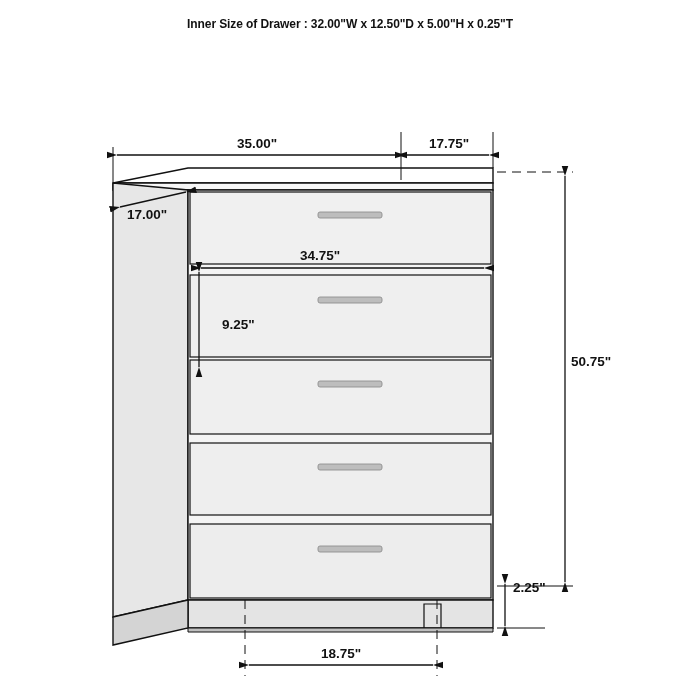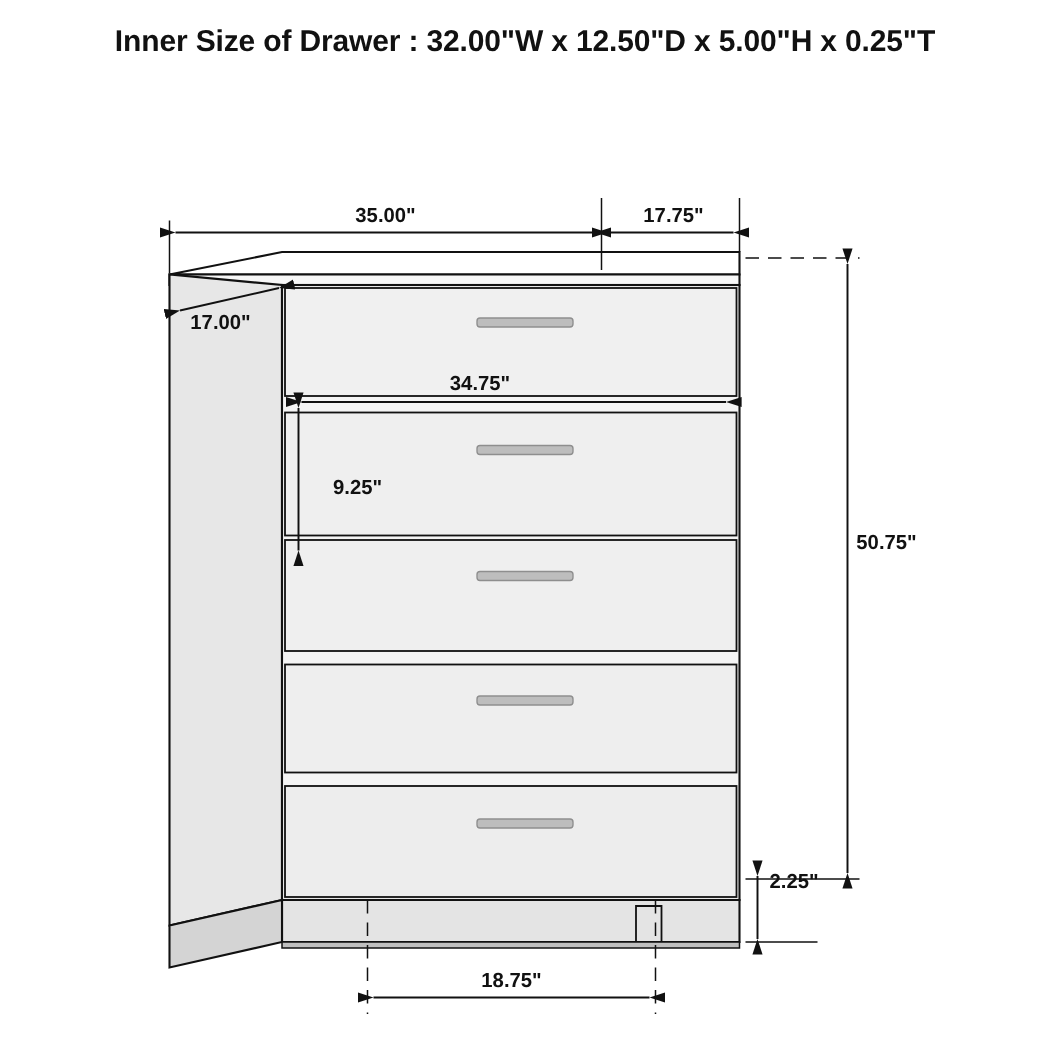--- a/index.html
+++ b/index.html
@@ -14,21 +14,21 @@
     background: #ffffff;
     font-family: "Liberation Sans", sans-serif;
     overflow: hidden;
   }
   #title {
     position: absolute;
     top: 17px;
     left: 0;
     width: 700px;
     text-align: center;
-    font-size: 20px;
+    font-size: 12px;
     font-weight: bold;
     color: #111111;
     letter-spacing: -0.1px;
   }
   svg {
     position: absolute;
     top: 0;
     left: 0;
   }
   .dimlabel {

